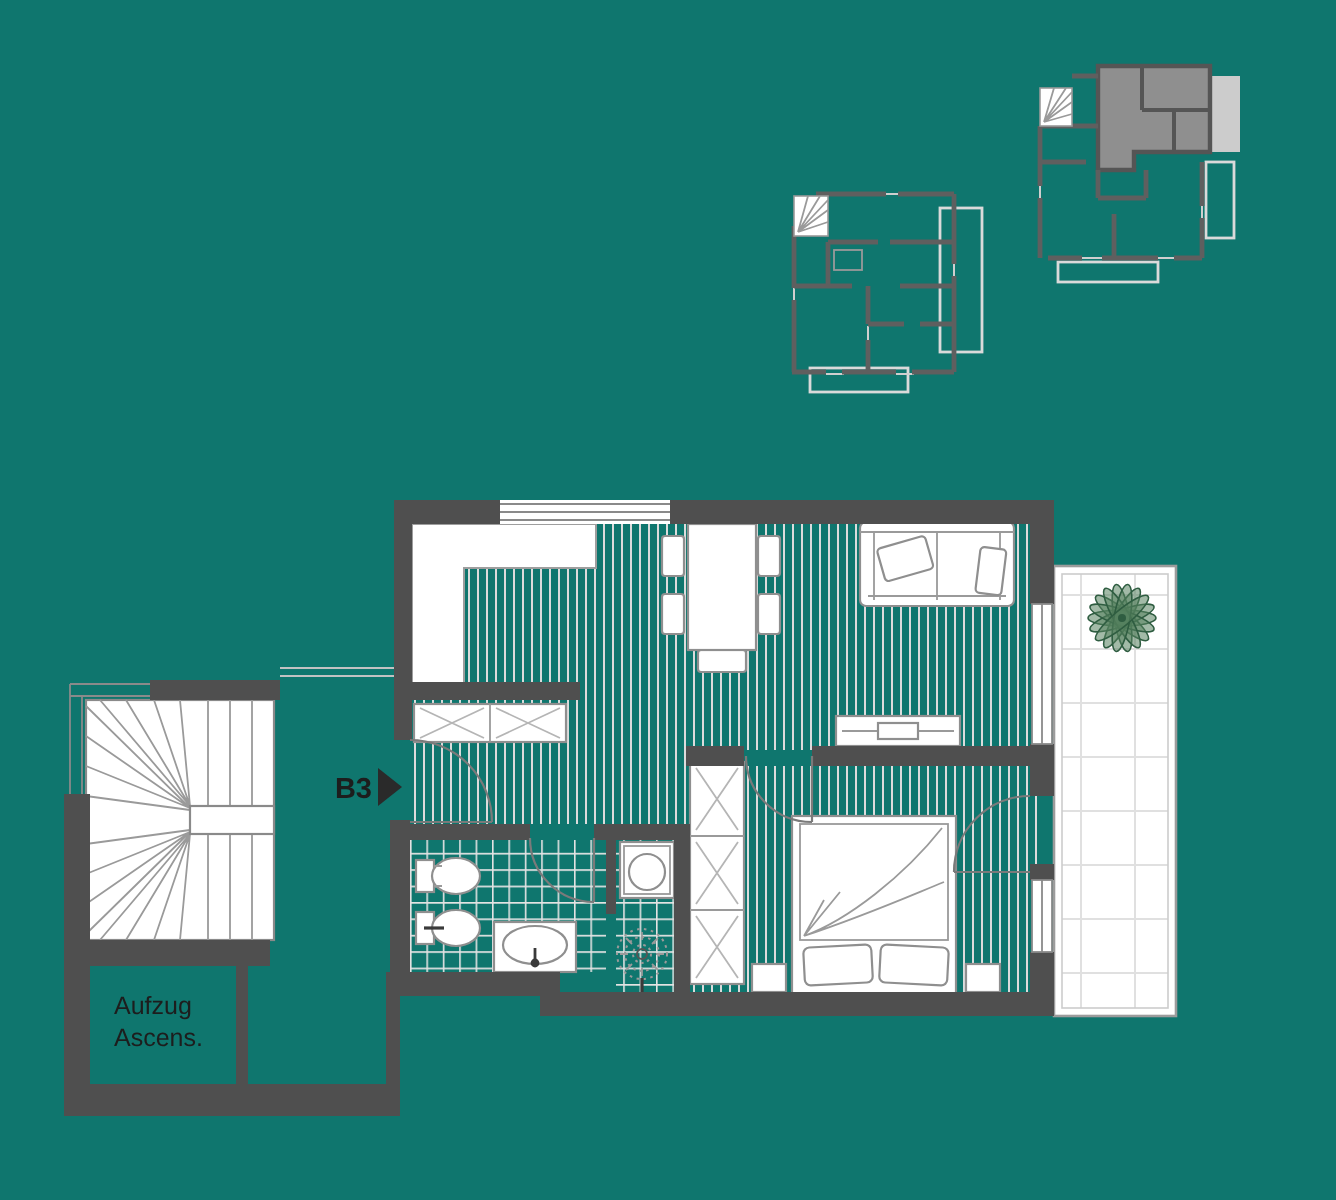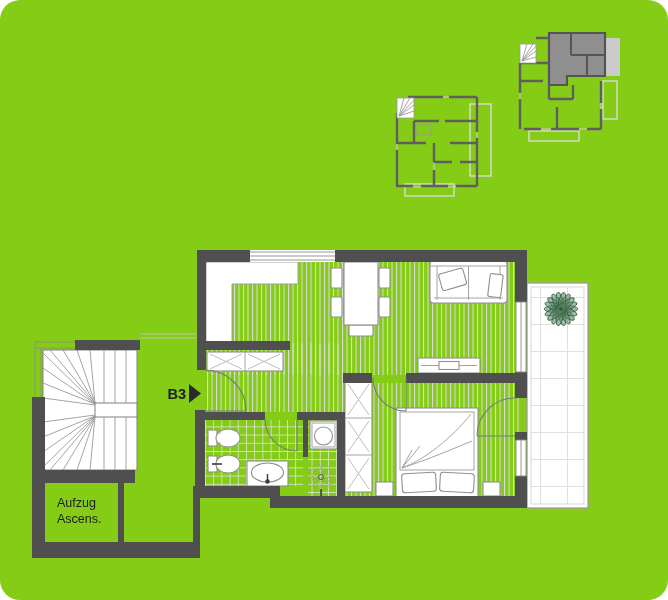--- a/index.html
+++ b/index.html
@@ -1,17 +1,17 @@
 <!DOCTYPE html>
 <html><head>
 <meta charset="utf-8">
 <style>
   html,body{margin:0;padding:0;background:#ffffff;}
-  #stage{position:relative;width:668px;height:600px;background:#84cc16;overflow:hidden;
-         font-family:"Liberation Sans", sans-serif;border-radius:20px;}
+  #stage{position:relative;width:668px;height:600px;background:#0f766e;overflow:hidden;
+         font-family:"Liberation Sans", sans-serif;}
   svg{display:block;}
   .wall{stroke:none;}
   .furn{stroke:#8f8f8f;stroke-width:1.1;fill:#ffffff;}
   .furnline{stroke:#9a9a9a;stroke-width:0.9;fill:none;}
   .xmark{stroke:#b5b5b5;stroke-width:0.9;fill:none;}
   .door{stroke:#7a7a7a;stroke-width:1.1;fill:none;}
   .winline{stroke:#8a8a8a;stroke-width:0.9;fill:none;}
   .thinline{stroke:#c2c2c2;stroke-width:0.9;fill:none;}
   .stair{stroke:#9a9a9a;stroke-width:0.9;fill:none;}
   .miniwall{stroke:#5f5f5f;stroke-width:2.4;fill:none;stroke-linecap:butt;}

